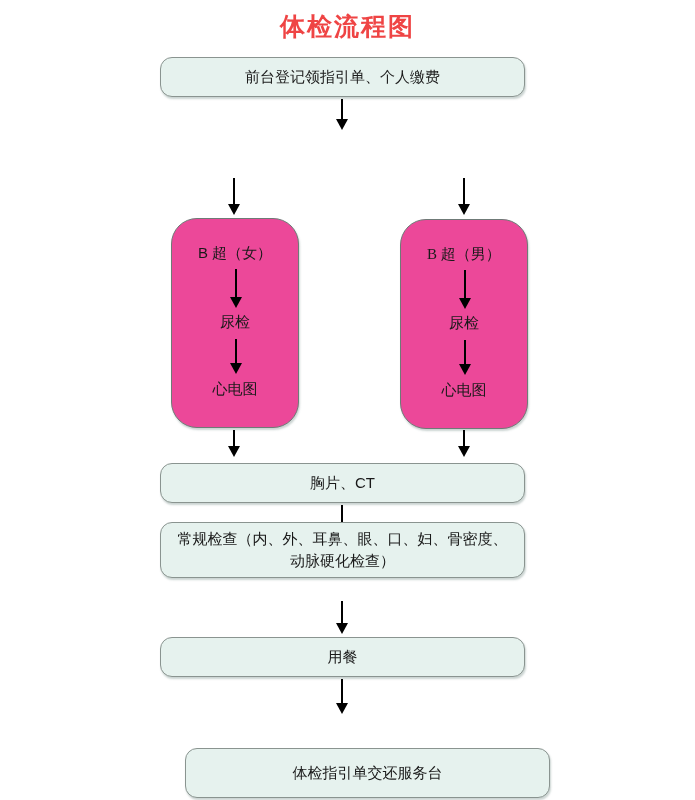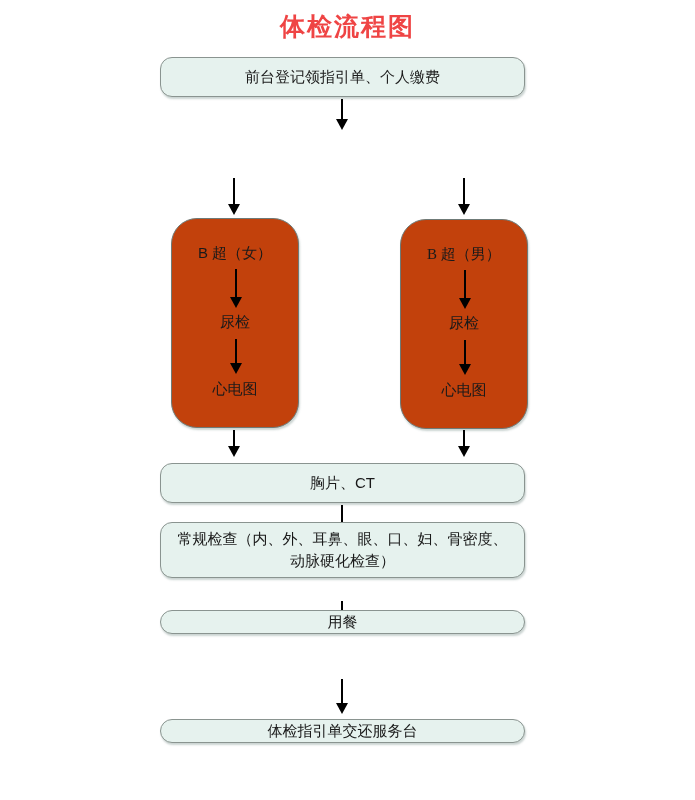--- a/index.html
+++ b/index.html
@@ -15,21 +15,21 @@
   .box {
     position:absolute; left:160px; width:365px; box-sizing:border-box;
     background:#e6f2ee; border:1px solid #8a9490; border-radius:12px;
     display:flex; align-items:center; justify-content:center; text-align:center;
     font-size:15px; color:#1a1a1a; line-height:22px;
     box-shadow:1px 2px 2px rgba(140,160,155,0.45);
   }
   .box.wrap { padding:0 12px; }
   .rbox {
     position:absolute; width:128px; height:210px; box-sizing:border-box;
-    background:#c2410c; border:1px solid #6f7a77; border-radius:26px;
+    background:#ec4899; border:1px solid #6f7a77; border-radius:26px;
     box-shadow:1px 2px 2px rgba(140,160,155,0.45);
   }
   .rlbl {
     position:absolute; left:0; width:100%; text-align:center;
     font-size:15px; color:#1a1a1a; line-height:20px;
   }
   .arrow { position:absolute; width:2px; background:#000; }
   .arrow::after {
     content:""; position:absolute; left:50%; bottom:-10px;
     transform:translateX(-50%); width:0; height:0;
@@ -72,19 +72,19 @@
   <div class="arrow" style="left:463px;top:430px;height:17px;"></div>
 
   <div class="box" style="top:463px;height:40px;">胸片、CT</div>
 
   <div class="arrow" style="left:341px;top:505px;height:31px;"></div>
 
   <div class="box wrap" style="top:522px;height:56px;">常规检查（内、外、耳鼻、眼、口、妇、骨密度、动脉硬化检查）</div>
 
   <div class="arrow" style="left:341px;top:601px;height:23px;"></div>
 
-  <div class="box" style="top:610px;height:24px;">用餐</div>
+  <div class="box" style="top:637px;height:40px;">用餐</div>
 
   <div class="arrow" style="left:341px;top:679px;height:25px;"></div>
 
-  <div class="box" style="top:719px;height:24px;">体检指引单交还服务台</div>
+  <div class="box" style="top:748px;height:50px;margin-left:25px;">体检指引单交还服务台</div>
 
 </div>
 
 </body></html>

